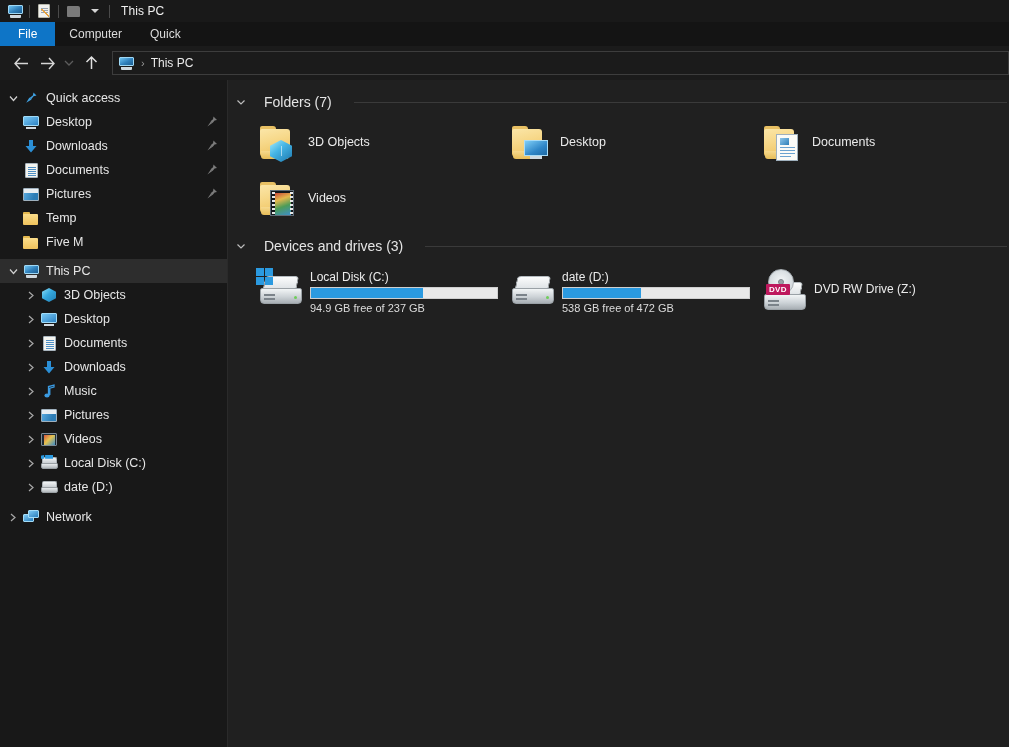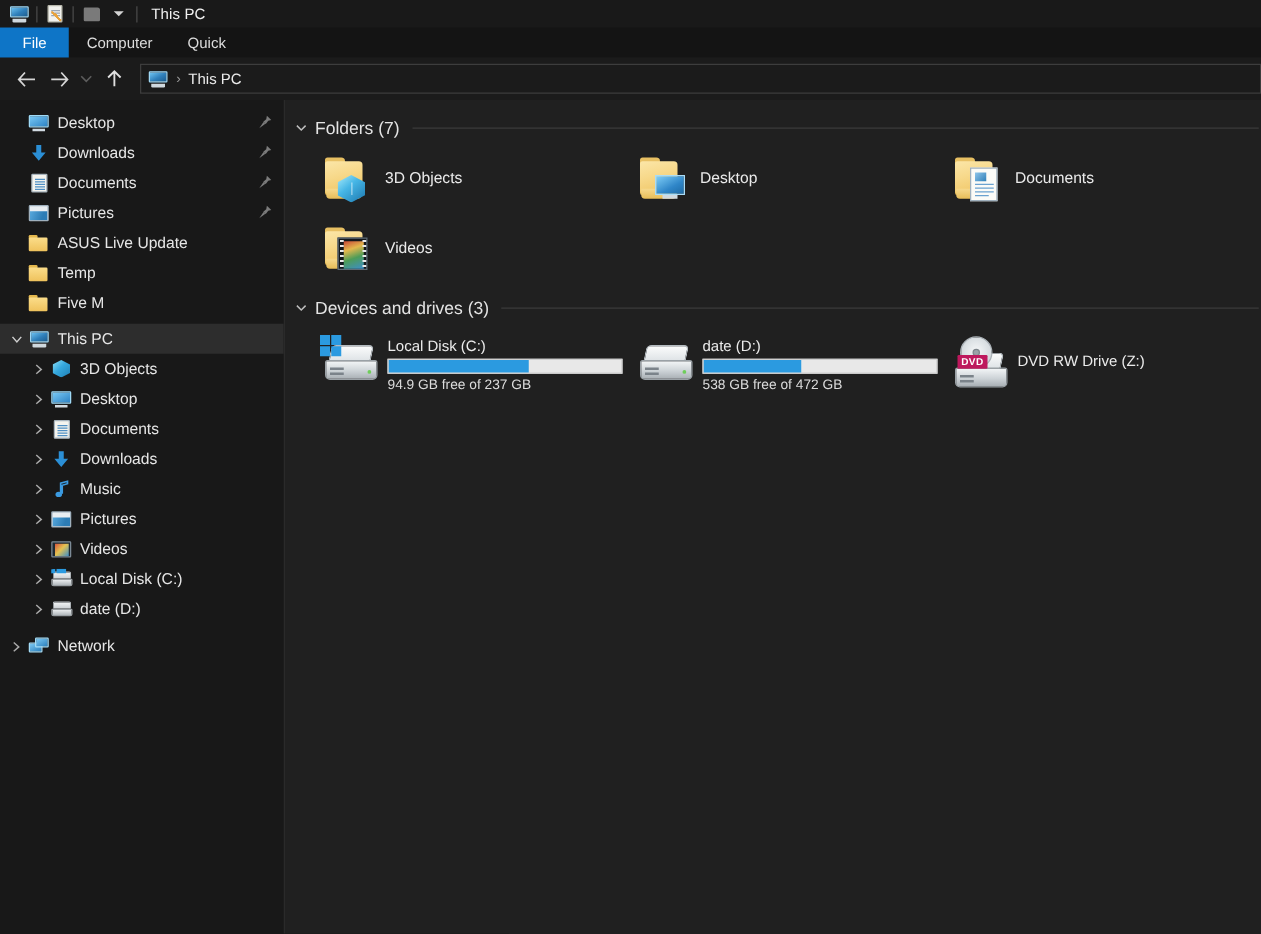--- a/index.html
+++ b/index.html
@@ -215,21 +215,21 @@
   }
   .ic-3d .cube {
     position: absolute; inset: 0;
     background: linear-gradient(135deg,#8fe0f7 0%, #35a8de 45%, #1f7fb5 100%);
     clip-path: polygon(50% 0, 100% 26%, 100% 74%, 50% 100%, 0 74%, 0 26%);
   }
 
   
   .group-head {
     display: flex; align-items: center; height: 24px;
-    margin-top: 8px; padding-left: 8px;
+    margin-top: 8px; padding-left: 8px; gap: 12px;
   }
   .grp-twisty { margin-right: 6px; display: flex; align-items: center; }
   .grp-title { font-size: 14px; color: #e4e4e4; white-space: nowrap; }
   .grp-rule { flex: 1; height: 1px; background: #3a3a3a; margin-left: 10px; margin-right: 2px; }
 
   .tile-grid { display: flex; flex-wrap: wrap; padding-left: 12px; }
   .tile {
     width: 252px; height: 56px;
     display: flex; align-items: center;
     padding-left: 16px;
@@ -447,20 +447,33 @@
     </div>
     <span class="addr-sep">›</span>
     <span class="addr-crumb">This PC</span>
   </div>
 </div>
 
 <div class="body-split">
 
   <div class="sidebar">
 
+    <div class="trow indent-0">
+      <div class="twisty">
+        <svg width="9" height="9" viewBox="0 0 9 9">
+            <path d="M1 2.5 L4.5 6.5 L8 2.5" stroke="#cfcfcf" stroke-width="1.2" fill="none"></path>
+          </svg>
+      </div>
+      <div class="ticon">
+        <svg width="14" height="14" viewBox="0 0 14 14">
+          <path d="M9.5 1.5 L12.5 4.5 L9.6 5.2 L7.2 8.2 L5.4 6.4 L2.2 11.8 L7.6 8.6 L5.8 6.8 L8.8 4.4 Z" fill="#3fa0e0"></path>
+        </svg>
+      </div>
+      <span class="tlabel">Quick access</span>
+    </div>
 
     <div class="trow indent-1">
       <div class="ticon">
         <div class="ic-desktop">
             <div class="s"></div>
             <div class="b"></div>
           </div>
       </div>
       <span class="tlabel">Desktop</span>
       <span class="pin">
@@ -507,29 +520,20 @@
         <div class="ic-pics"></div>
       </div>
       <span class="tlabel">Pictures</span>
       <span class="pin">
         <svg width="14" height="14" viewBox="0 0 14 14">
             <path d="M8.5 1.5 L12 5 L9.6 5.6 L7.6 8.1 L5.9 6.4 L2.4 11.6 L7.3 8 L5.6 6.3 L8 4.3 Z" fill="#b8b8b8"></path>
           </svg>
       </span>
     </div>
 
-    <div class="trow indent-1">
-      <div class="ticon">
-        <div class="ic-folder">
-            <div class="tabp"></div>
-            <div class="bodyf"></div>
-          </div>
-      </div>
-      <span class="tlabel">ASUS Live Update</span>
-    </div>
 
 
     <div class="trow indent-1">
       <div class="ticon">
         <div class="ic-folder">
             <div class="tabp"></div>
             <div class="bodyf"></div>
           </div>
       </div>
       <span class="tlabel">Temp</span>

